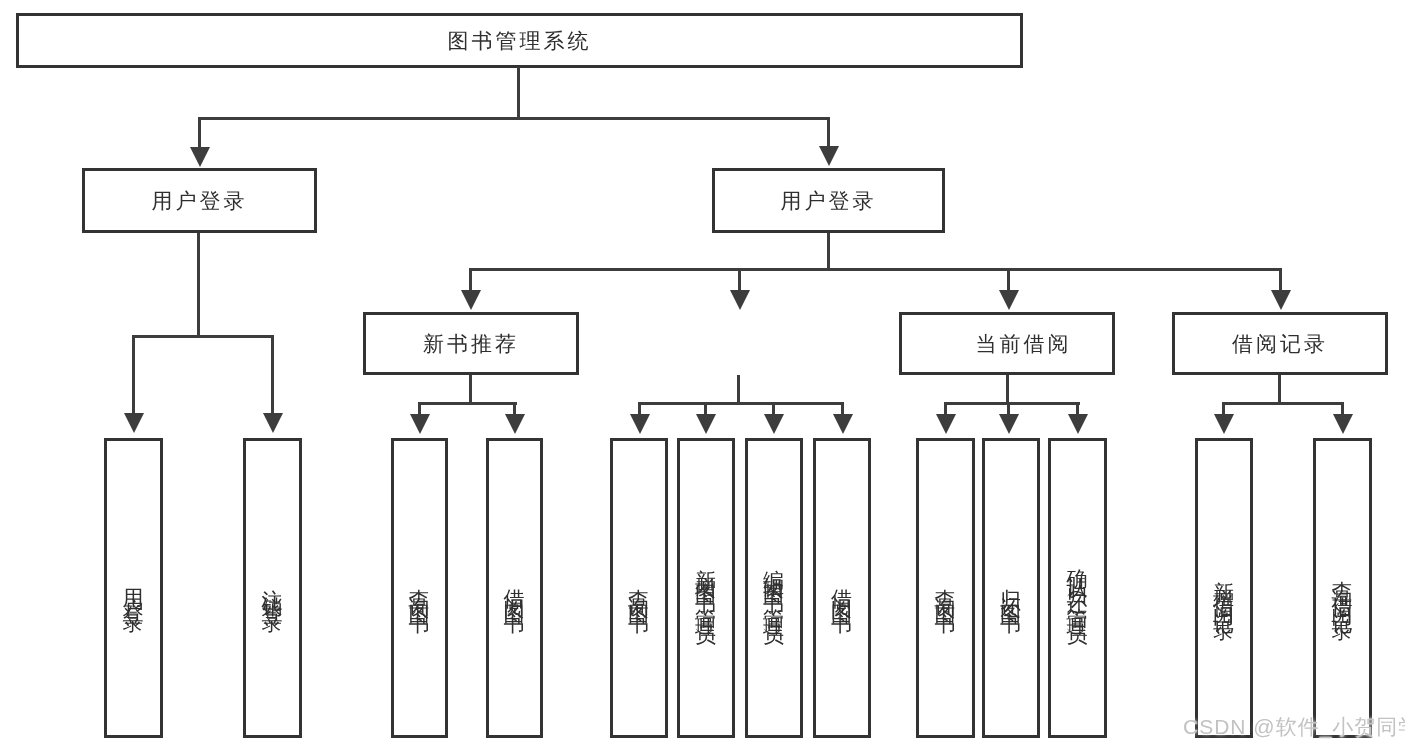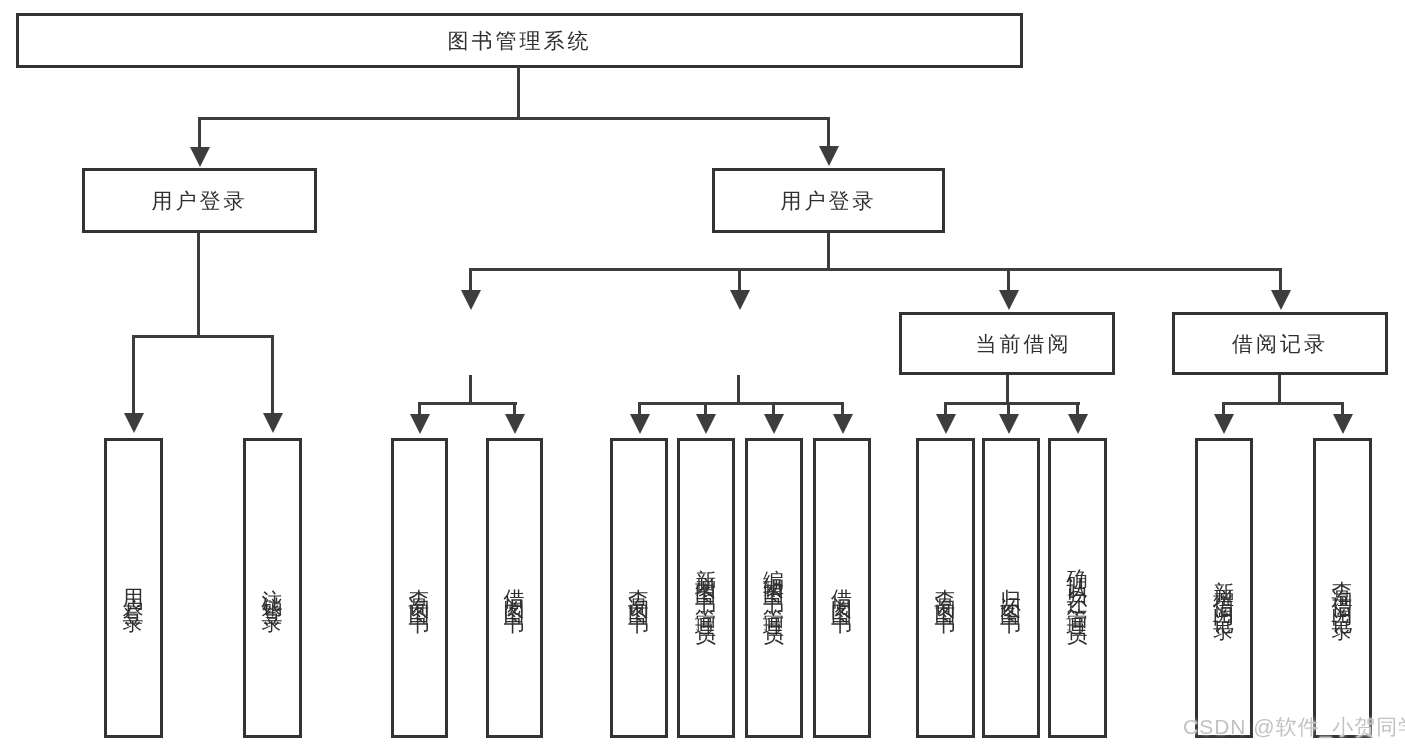--- a/index.html
+++ b/index.html
@@ -101,20 +101,23 @@
   <div class="hline" style="left:469px; top:268px; width:813px; height:3px;"></div>
   <div class="vline" style="left:469px; top:268px; width:3px; height:22px;"></div>
   <div class="ahead" style="left:461px; top:290px;"></div>
   <div class="vline" style="left:738px; top:268px; width:3px; height:22px;"></div>
   <div class="ahead" style="left:730px; top:290px;"></div>
   <div class="vline" style="left:1007px; top:268px; width:3px; height:22px;"></div>
   <div class="ahead" style="left:999px; top:290px;"></div>
   <div class="vline" style="left:1279px; top:268px; width:3px; height:22px;"></div>
   <div class="ahead" style="left:1271px; top:290px;"></div>
 
+  <div class="box" style="left:363px; top:312px; width:216px; height:63px;">
+    <span class="hlabel">新书推荐</span>
+  </div>
   <div class="box" style="left:899px; top:312px; width:216px; height:63px;padding-left:33px;">
     <span class="hlabel">当前借阅</span>
   </div>
   <div class="box" style="left:1172px; top:312px; width:216px; height:63px;">
     <span class="hlabel">借阅记录</span>
   </div>
 
   <div class="vline" style="left:469px; top:375px; width:3px; height:30px;"></div>
   <div class="hline" style="left:418px; top:402px; width:99px; height:3px;"></div>
   <div class="vline" style="left:418px; top:402px; width:3px; height:12px;"></div>

